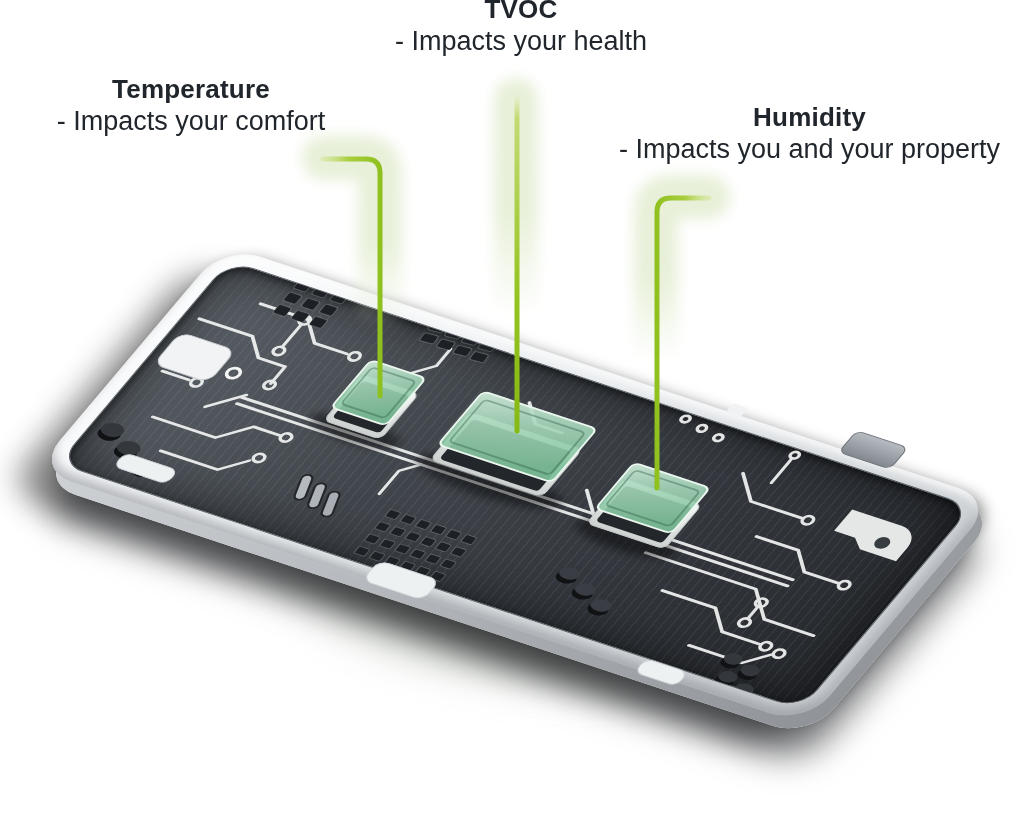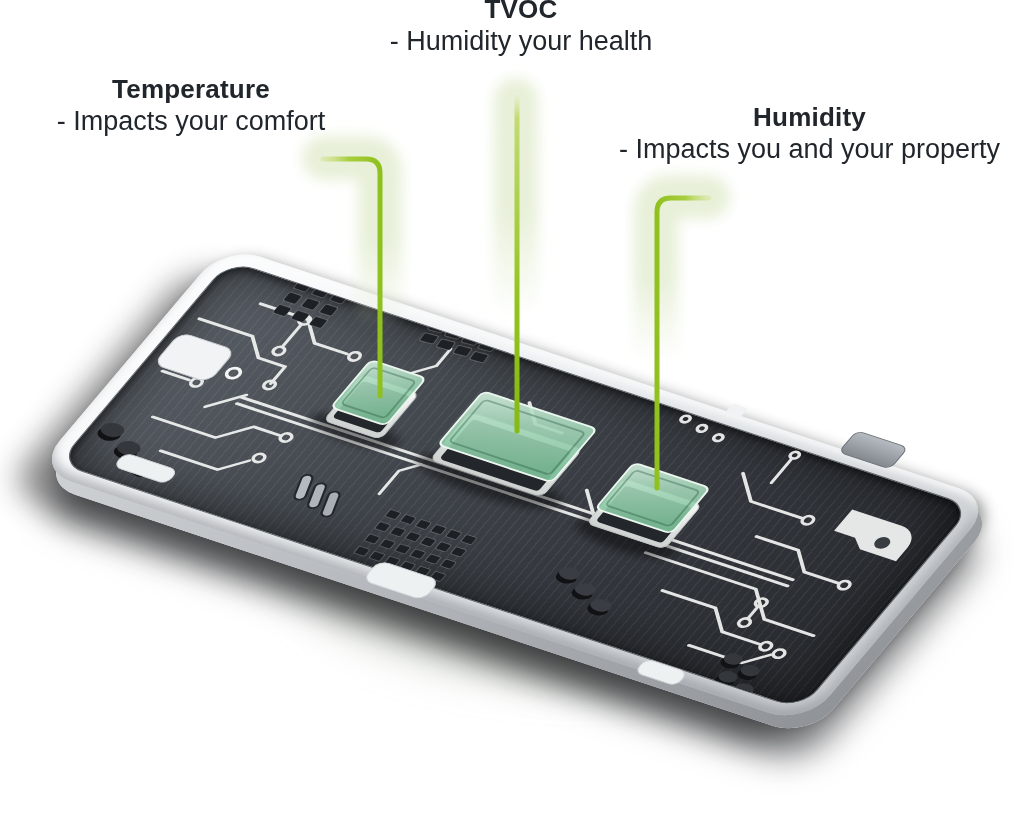--- a/index.html
+++ b/index.html
@@ -319,20 +319,20 @@
       <path d="M709,198 H671 Q657,198 657,212 V488" stroke="url(#coreH)"></path>
     </g>
   </svg>
 
   <div class="label" id="label-temperature">
     <div class="t">Temperature</div>
     <div class="s">- Impacts your comfort</div>
   </div>
   <div class="label" id="label-tvoc">
     <div class="t">TVOC</div>
-    <div class="s">- Humidity your health</div>
+    <div class="s">- Impacts your health</div>
   </div>
   <div class="label" id="label-humidity">
     <div class="t">Humidity</div>
     <div class="s">- Impacts you and your property</div>
   </div>
 
 </div>
 
 </body></html>

